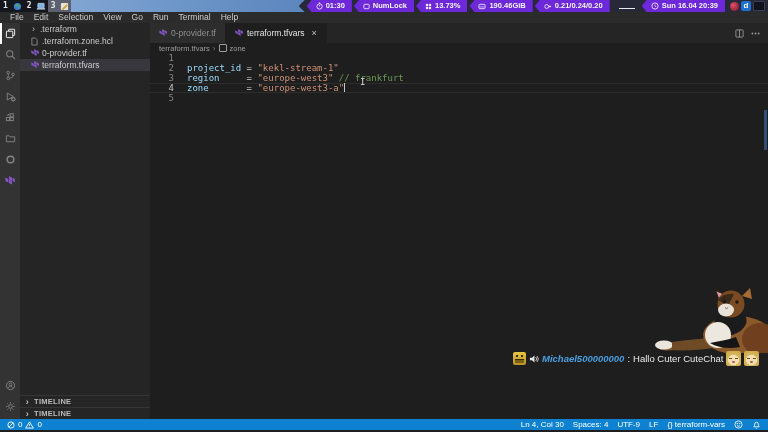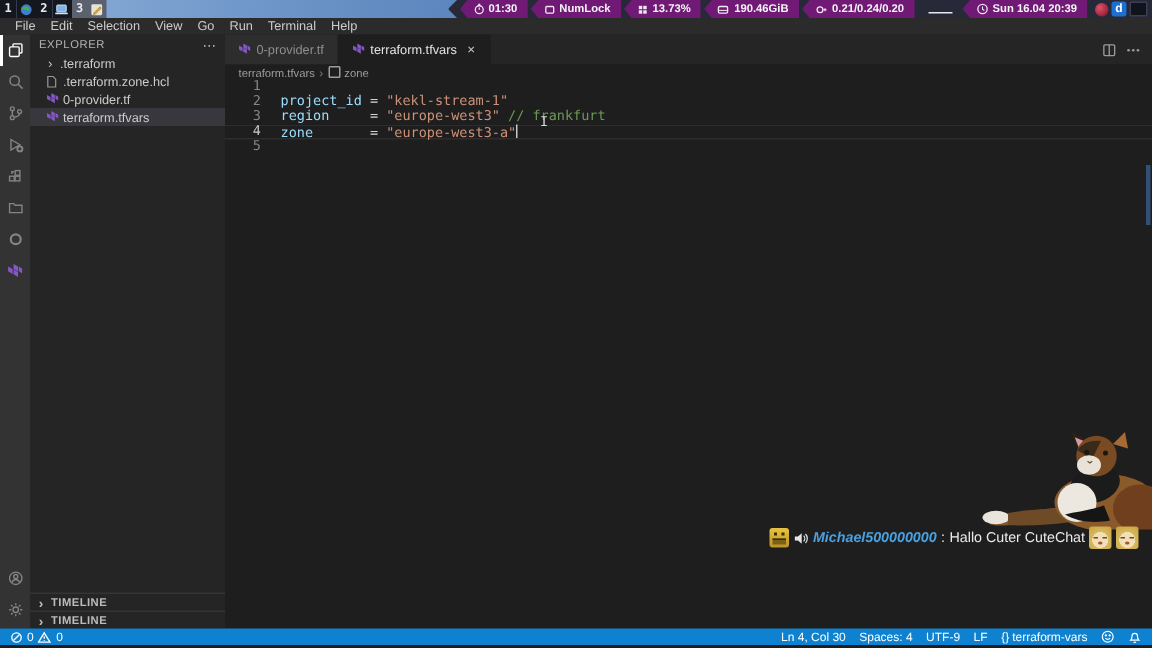--- a/index.html
+++ b/index.html
@@ -9,21 +9,21 @@
 
   
   .topbar{position:absolute;top:0;left:0;right:0;height:12px;display:flex;align-items:stretch;
     background:linear-gradient(100deg,#8fb0d9 0%,#6f97c9 22%,#527eb8 48%,#6d9cd3 72%,#a9c4e0 100%);}
   .ws-pair{display:flex;}
   .ws-num{background:#15171f;color:#e9e9e9;font:bold 8px/12px "DejaVu Sans Mono",monospace;padding:0 3px;}
   .ws-icon{width:13px;background:#15171f;display:flex;align-items:center;justify-content:center;}
   .ws-pair.active .ws-num,.ws-pair.active .ws-icon{background:#5c6170;}
   .bar-right{margin-left:auto;display:flex;align-items:stretch;background:#272938;
     clip-path:polygon(6px 0,100% 0,100% 100%,6px 100%,0 50%);padding-left:8px;}
-  .seg{display:flex;align-items:center;gap:3px;background:#701a75;color:#f5f5f7;
+  .seg{display:flex;align-items:center;gap:3px;background:#6d28d9;color:#f5f5f7;
     font:bold 7.5px/12px "Liberation Sans",sans-serif;padding:0 7px 0 9px;margin-right:2px;
     clip-path:polygon(5px 0,100% 0,100% 100%,5px 100%,0 50%);white-space:nowrap;}
   .seg .sicon{opacity:.9;}
   .sep-line{width:30px;display:flex;align-items:flex-end;justify-content:center;}
   .sep-line i{display:block;width:16px;height:0;border-bottom:1px solid #e8e8e8;margin-bottom:3px;}
   .tray{display:flex;align-items:center;gap:2px;padding:0 3px;background:#272938;}
   .tray-red{width:9px;height:9px;border-radius:50%;background:radial-gradient(circle at 35% 35%,#e0526a,#7a1024);}
   .tray-jd{width:10px;height:10px;border-radius:2px;background:#1d6fd2;color:#fff;
     font:bold 8px/10px "Liberation Sans",sans-serif;text-align:center;}
   .tray-mon{width:10px;height:8px;background:#10131c;border-radius:1px;border:1px solid #3a3f52;}
@@ -282,24 +282,20 @@
     <div class="ab-icon">
       <svg width="11" height="11" viewBox="0 0 12 12" fill="none" stroke="currentColor" stroke-width="1">
           <circle cx="6" cy="6" r="2"></circle>
           <path d="M6 1.2v1.6M6 9.2v1.6M1.2 6h1.6M9.2 6h1.6M2.6 2.6l1.1 1.1M8.3 8.3l1.1 1.1M9.4 2.6 8.3 3.7M3.7 8.3 2.6 9.4"></path>
         </svg>
     </div>
   </div>
 </div>
 
 <div class="sidebar">
-  <div class="sb-header">
-    <span class="sb-title">EXPLORER</span>
-    <span class="sb-more">⋯</span>
-  </div>
   <div class="tree-row child">
     <span class="chev">›</span>
     <span>.terraform</span>
   </div>
   <div class="tree-row child">
     <span class="file-ic">
       <svg width="7" height="9" viewBox="0 0 8 10" fill="none" stroke="#9a9a9a" stroke-width="0.9">
           <path d="M1 1h4l2 2v6H1z"></path>
         </svg>
     </span>

